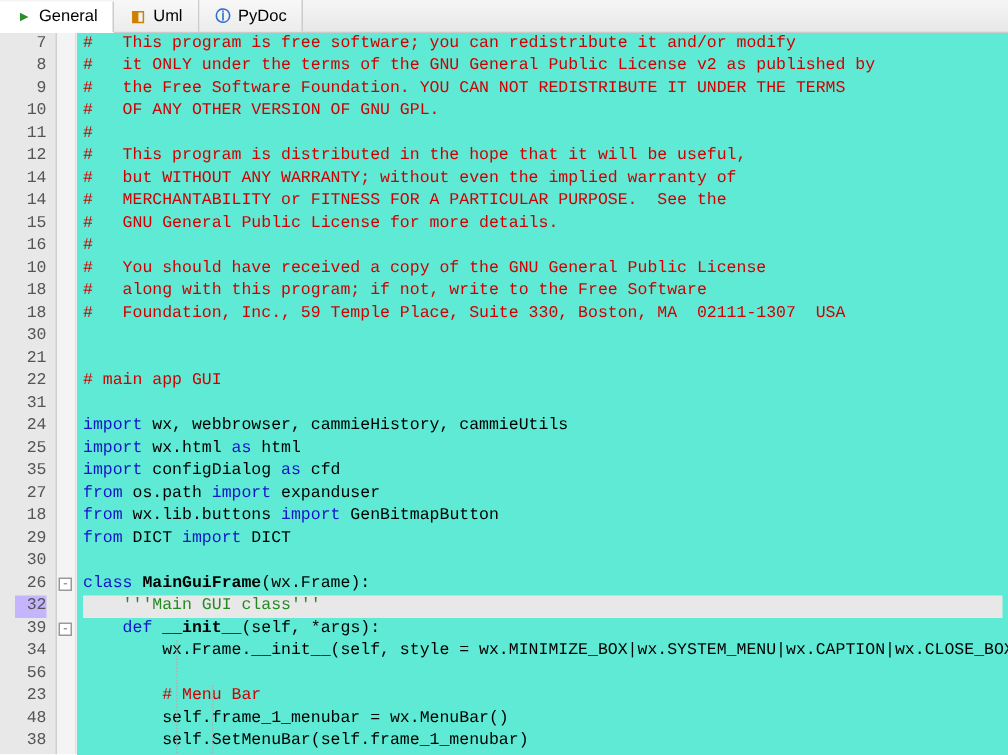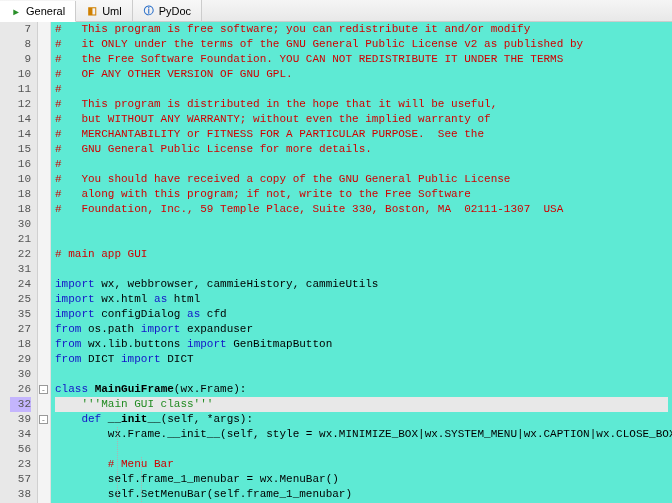--- a/index.html
+++ b/index.html
@@ -147,21 +147,21 @@
       <div class="line">27</div>
       <div class="line">18</div>
       <div class="line">29</div>
       <div class="line">30</div>
       <div class="line">26</div>
       <div class="line hl">32</div>
       <div class="line">39</div>
       <div class="line">34</div>
       <div class="line">56</div>
       <div class="line">23</div>
-      <div class="line">57</div>
+      <div class="line">48</div>
       <div class="line">38</div>
     </div>
   <div class="fold-gutter" id="foldg">
       <div class="fold-mark" style="top: 363px;">-</div>
       <div class="fold-mark" style="top: 393px;">-</div>
     </div>
   <div class="code" id="code"><div class="line"><span class="c-comment">#   This program is free software; you can redistribute it and/or modify</span></div><div class="line"><span class="c-comment">#   it ONLY under the terms of the GNU General Public License v2 as published by</span></div><div class="line"><span class="c-comment">#   the Free Software Foundation. YOU CAN NOT REDISTRIBUTE IT UNDER THE TERMS</span></div><div class="line"><span class="c-comment">#   OF ANY OTHER VERSION OF GNU GPL.</span></div><div class="line"><span class="c-comment">#</span></div><div class="line"><span class="c-comment">#   This program is distributed in the hope that it will be useful,</span></div><div class="line"><span class="c-comment">#   but WITHOUT ANY WARRANTY; without even the implied warranty of</span></div><div class="line"><span class="c-comment">#   MERCHANTABILITY or FITNESS FOR A PARTICULAR PURPOSE.  See the</span></div><div class="line"><span class="c-comment">#   GNU General Public License for more details.</span></div><div class="line"><span class="c-comment">#</span></div><div class="line"><span class="c-comment">#   You should have received a copy of the GNU General Public License</span></div><div class="line"><span class="c-comment">#   along with this program; if not, write to the Free Software</span></div><div class="line"><span class="c-comment">#   Foundation, Inc., 59 Temple Place, Suite 330, Boston, MA  02111-1307  USA</span></div><div class="line">&nbsp;</div><div class="line">&nbsp;</div><div class="line"><span class="c-comment"># main app GUI</span></div><div class="line">&nbsp;</div><div class="line"><span class="c-kw">import</span><span> wx, webbrowser, cammieHistory, cammieUtils</span></div><div class="line"><span class="c-kw">import</span><span> wx.html </span><span class="c-kw">as</span><span> html</span></div><div class="line"><span class="c-kw">import</span><span> configDialog </span><span class="c-kw">as</span><span> cfd</span></div><div class="line"><span class="c-kw">from</span><span> os.path </span><span class="c-kw">import</span><span> expanduser</span></div><div class="line"><span class="c-kw">from</span><span> wx.lib.buttons </span><span class="c-kw">import</span><span> GenBitmapButton</span></div><div class="line"><span class="c-kw">from</span><span> DICT </span><span class="c-kw">import</span><span> DICT</span></div><div class="line">&nbsp;</div><div class="line"><span class="c-kw">class</span><span> </span><span class="c-def">MainGuiFrame</span><span>(wx.Frame):</span></div><div class="line hl"><span>    </span><span class="c-str">'''Main GUI class'''</span></div><div class="line"><span>    </span><span class="c-kw">def</span><span> </span><span class="c-def">__init__</span><span>(self, *args):</span></div><div class="line"><span>        wx.Frame.__init__(self, style = wx.MINIMIZE_BOX|wx.SYSTEM_MENU|wx.CAPTION|wx.CLOSE_BOX, *args)</span></div><div class="line">&nbsp;</div><div class="line"><span>        </span><span class="c-comment"># Menu Bar</span></div><div class="line"><span>        self.frame_1_menubar = wx.MenuBar()</span></div><div class="line"><span>        self.SetMenuBar(self.frame_1_menubar)</span></div><div class="indent-guide" style="left: 66px; top: 405px; height: 75px;"></div><div class="indent-guide" style="left: 90px; top: 435px; height: 45px;"></div></div>
 </div>
 
 </body></html>

